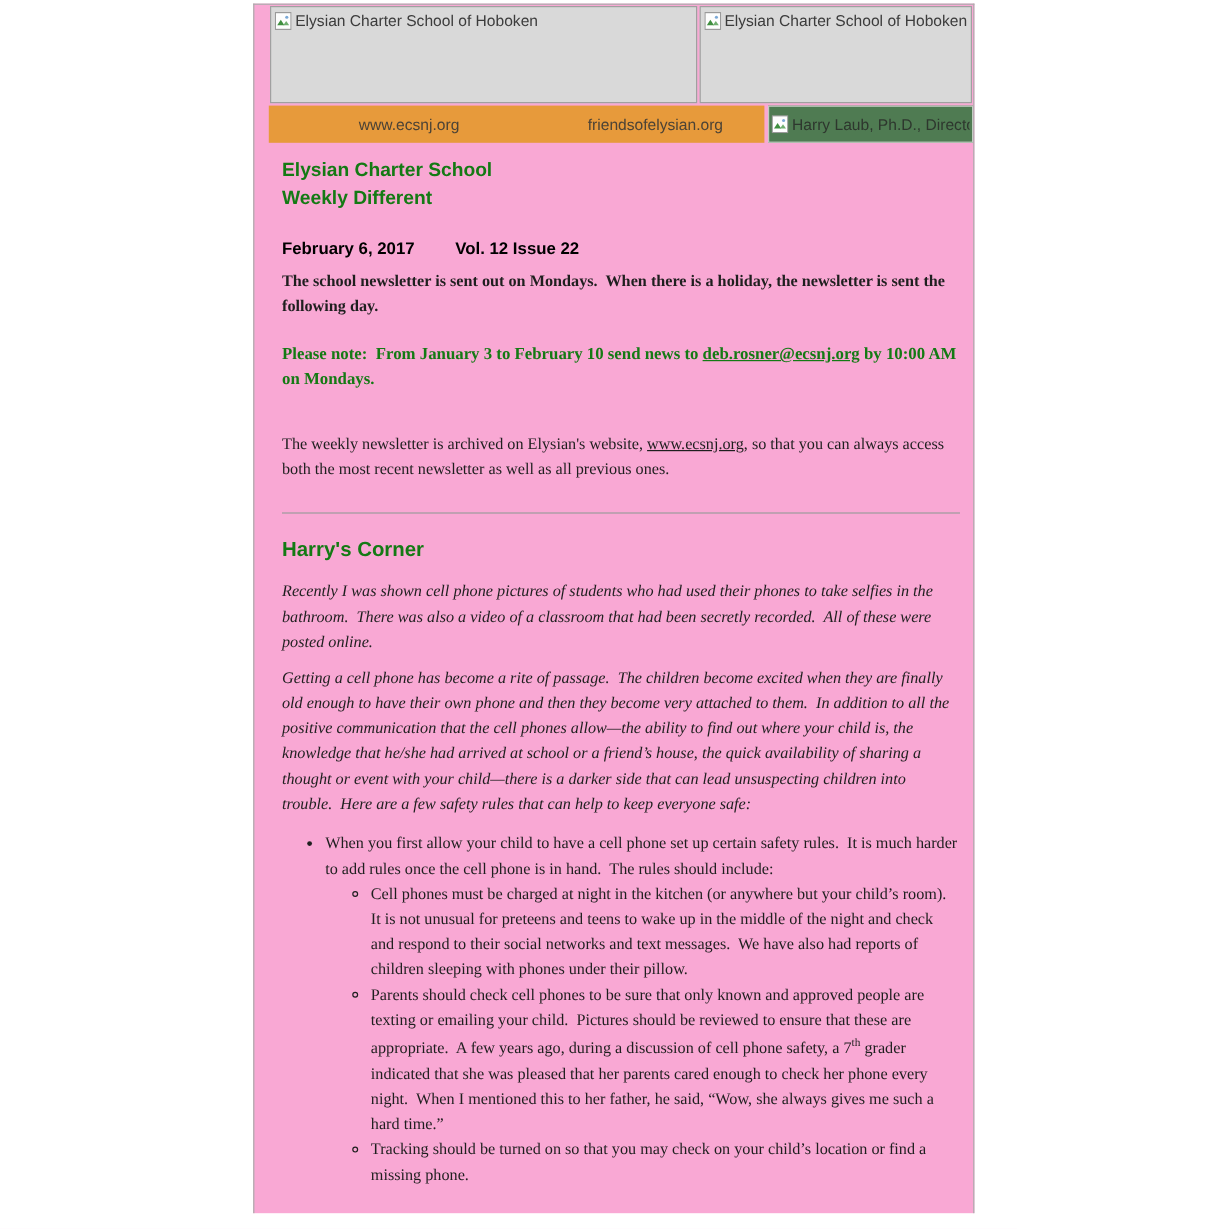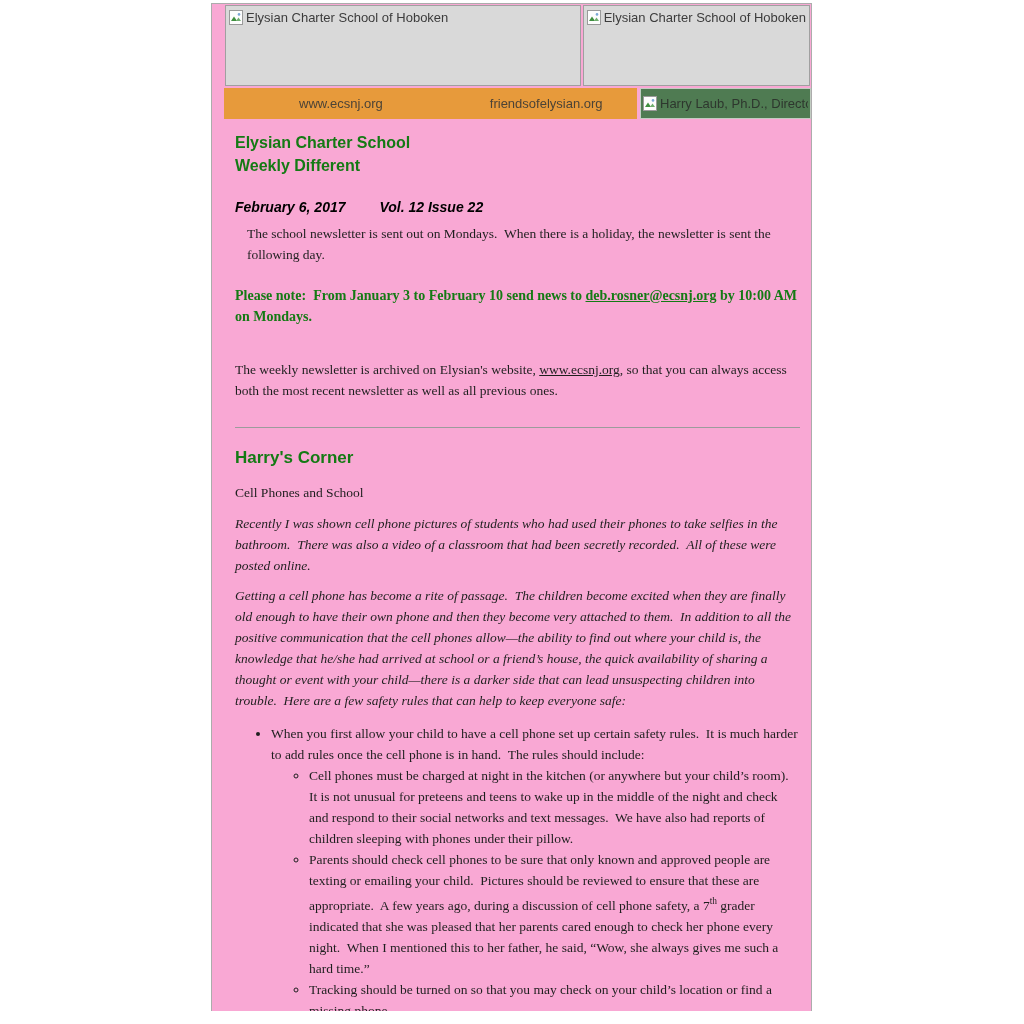--- a/index.html
+++ b/index.html
@@ -49,25 +49,25 @@
   .nl-title {
     font-family: "Liberation Sans", sans-serif; font-weight: bold;
     font-size: 16px; line-height: 23px; color: #147a14; margin: 0 0 20px 0;
   }
   .tagline {
     font-family: "Liberation Sans", sans-serif; font-weight: bold;
     font-size: 14px; color: #147a14; margin: 0 0 21px 0;
   }
   .dateline {
     font-family: "Liberation Sans", sans-serif; font-weight: bold;
-    font-size: 14px; color: #000000; margin: 0 0 5px 0; font-style: italic;
+    font-size: 14px; color: #000000; margin: 0 0 5px 0;
   }
   .vol { margin-left: 30px; }
 
-  p.schedule { margin: 0 0 20px 12px; }
+  p.schedule { margin: 0 0 20px 0; font-weight: bold; }
   p.deadline { margin: 0 0 32px 0; font-weight: bold; color: #147a14; font-size: 14px; }
   p.deadline a { color: #147a14; text-decoration: underline; cursor: pointer; }
   p.archive { margin: 0 0 26px 0; }
   p.archive a { color: #1f1f1f; text-decoration: underline; cursor: pointer; }
 
   hr.divider { border: none; border-top: 1px solid #9c9c9c; margin: 0; }
 
   .harrys-heading {
     font-family: "Liberation Sans", sans-serif; font-weight: bold;
     font-size: 17px; color: #147a14; margin: 19px 0 14px 0;
@@ -147,21 +147,20 @@
     <p class="schedule">The school newsletter is sent out on Mondays.  When there is a holiday, the newsletter is sent the following day.</p>
 
     <p class="deadline"><span>Please note:  From January 3 to February 10 send news to </span><a>deb.rosner@ecsnj.org</a><span> by 10:00 AM on Mondays.</span></p>
 
     <p class="archive"><span>The weekly newsletter is archived on Elysian's website, </span><a>www.ecsnj.org</a><span>, so that you can always access both the most recent newsletter as well as all previous ones.</span></p>
 
     <hr class="divider">
 
     <div class="harrys-heading">Harry's Corner</div>
 
-    <p class="subheading">Cell Phones and School</p>
 
     <p class="body-para">Recently I was shown cell phone pictures of students who had used their phones to take selfies in the bathroom.  There was also a video of a classroom that had been secretly recorded.  All of these were posted online.</p>
 
     <p class="body-para last">Getting a cell phone has become a rite of passage.  The children become excited when they are finally old enough to have their own phone and then they become very attached to them.  In addition to all the positive communication that the cell phones allow—the ability to find out where your child is, the knowledge that he/she had arrived at school or a friend’s house, the quick availability of sharing a thought or event with your child—there is a darker side that can lead unsuspecting children into trouble.  Here are a few safety rules that can help to keep everyone safe:</p>
 
     <ul class="rules">
       <li>When you first allow your child to have a cell phone set up certain safety rules.  It is much harder to add rules once the cell phone is in hand.  The rules should include:</li>
       <ul class="rules-sub">
         <li>Cell phones must be charged at night in the kitchen (or anywhere but your child’s room).  It is not unusual for preteens and teens to wake up in the middle of the night and check and respond to their social networks and text messages.  We have also had reports of children sleeping with phones under their pillow.</li>
         <li><span>Parents should check cell phones to be sure that only known and approved people are texting or emailing your child.  Pictures should be reviewed to ensure that these are appropriate.  A few years ago, during a discussion of cell phone safety, a 7</span><sup>th</sup><span> grader indicated that she was pleased that her parents cared enough to check her phone every night.  When I mentioned this to her father, he said, “Wow, she always gives me such a hard time.”</span></li>

